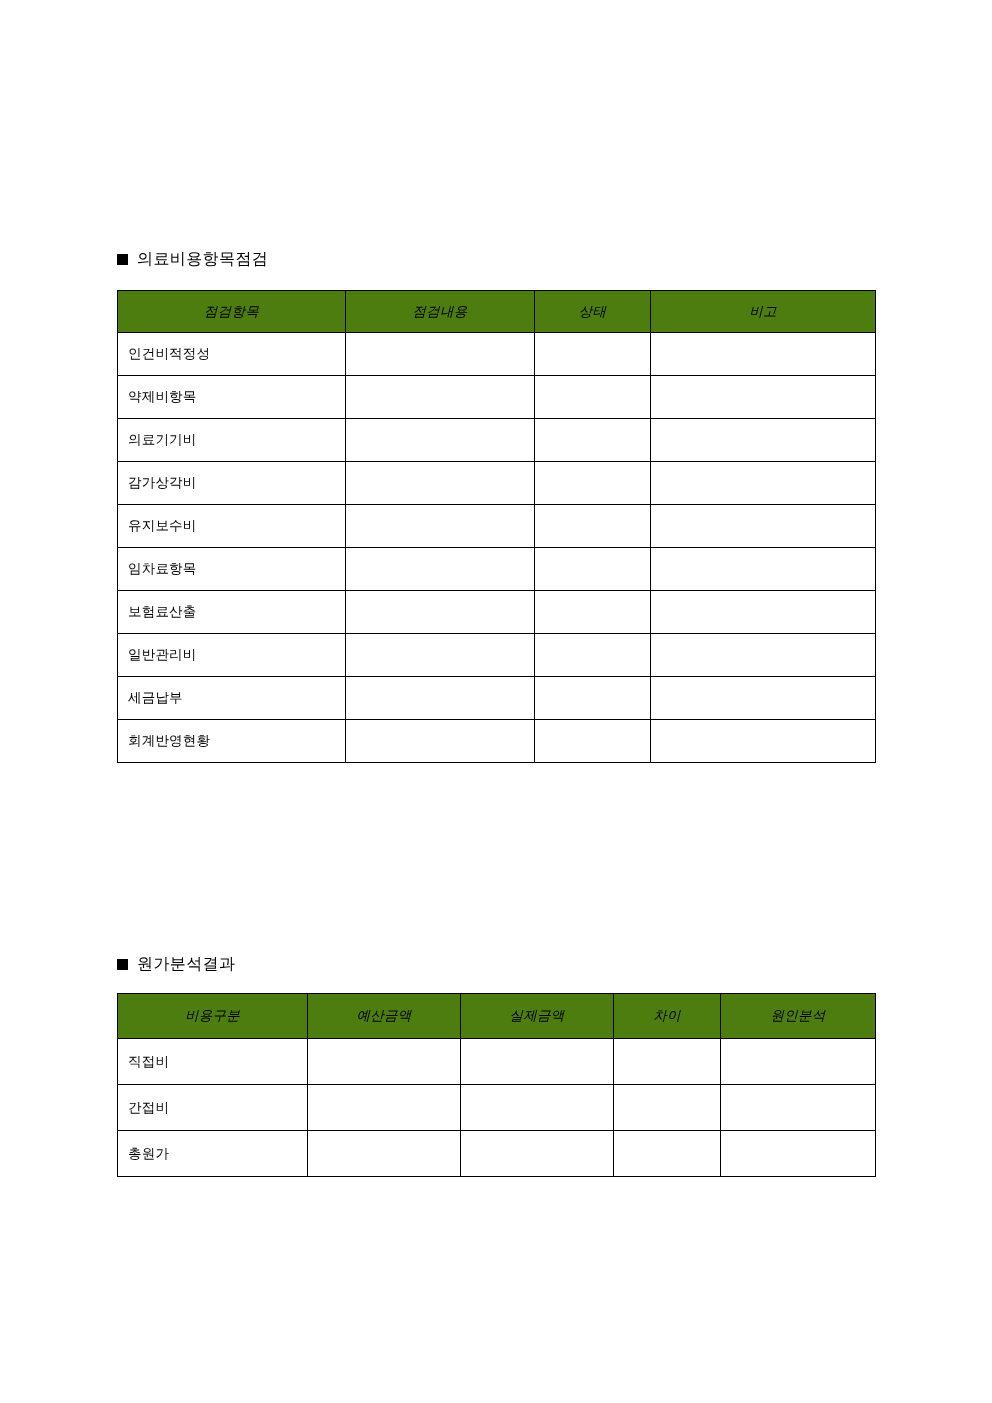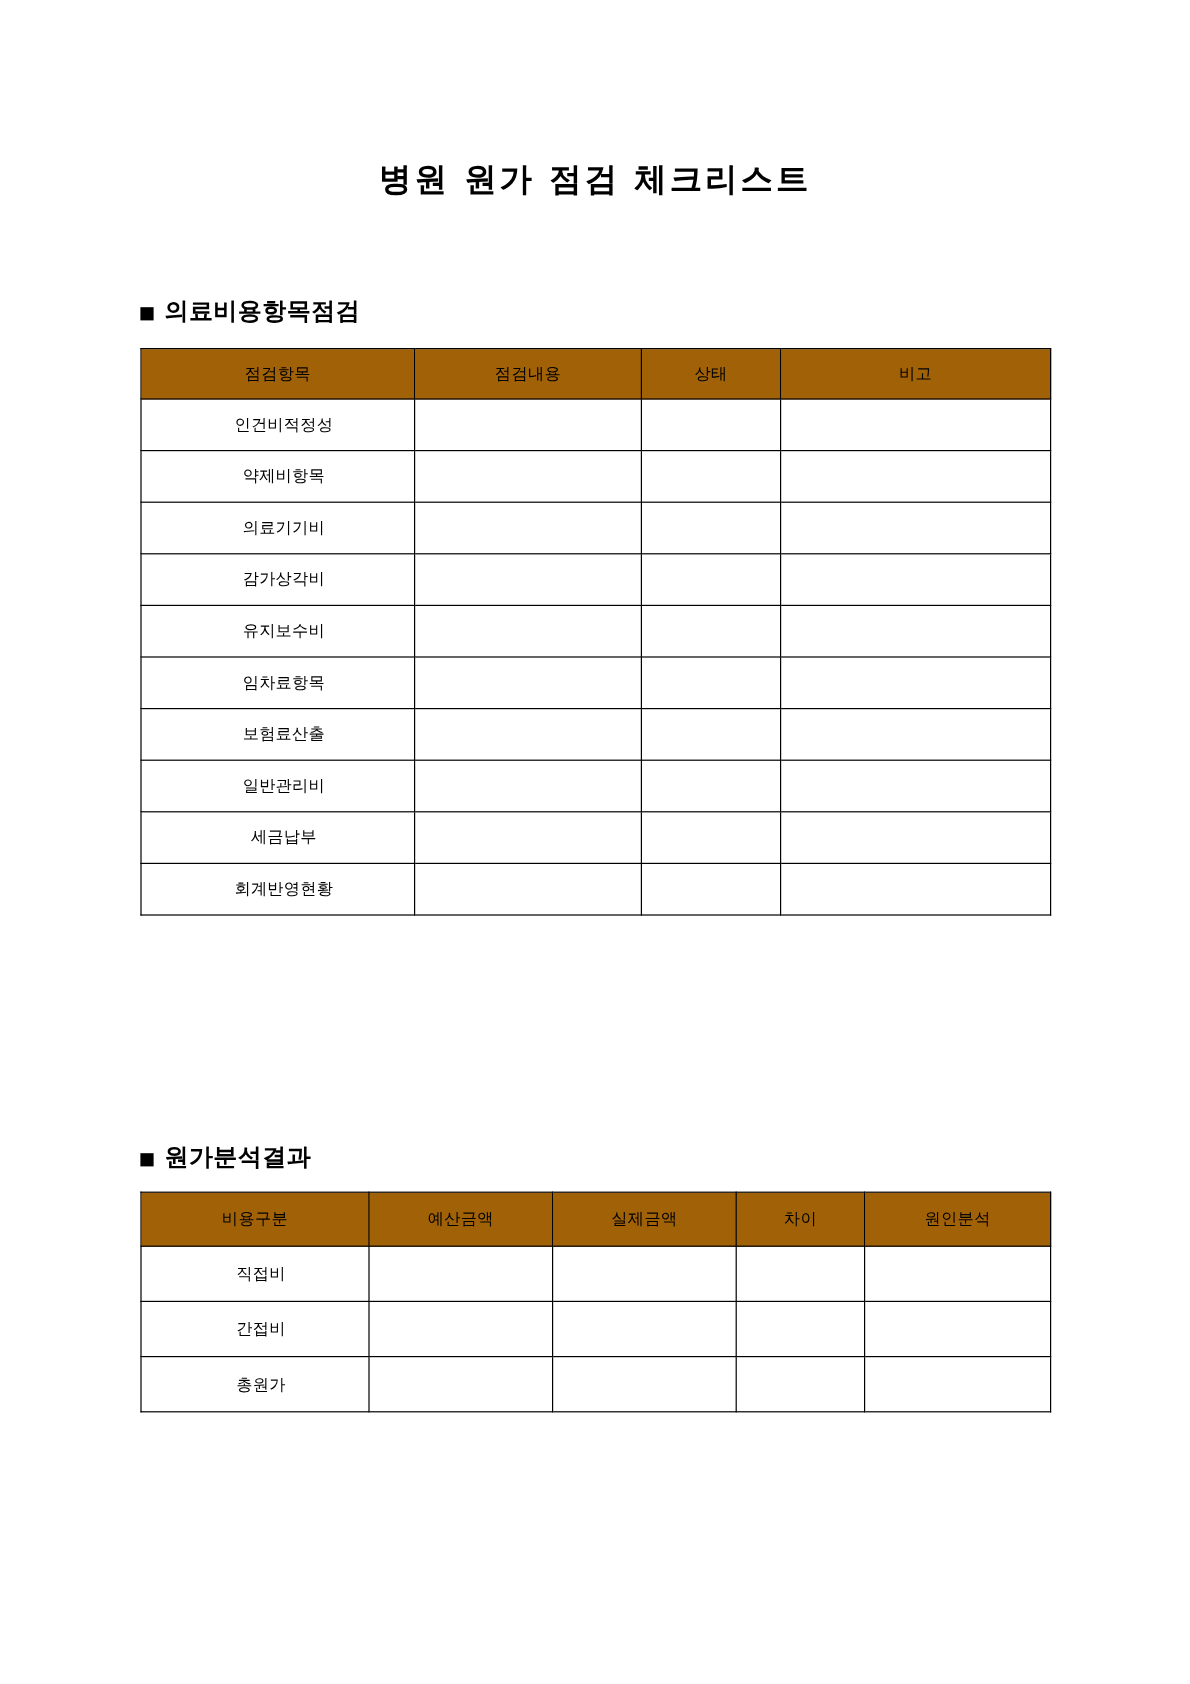--- a/index.html
+++ b/index.html
@@ -34,22 +34,22 @@
     font-size: 27px;
     font-weight: bold;
     letter-spacing: 2.5px;
     line-height: 36px;
     white-space: pre;
   }
 
   .section-head {
     position: absolute;
     left: 117px;
-    font-size: 20px;
-    font-weight: bold;
+    font-size: 16px;
+    font-weight: normal;
     letter-spacing: 0.4px;
     line-height: 20px;
     white-space: nowrap;
   }
   .section-head .bullet {
     display: inline-block;
     width: 11px;
     height: 11px;
     background: #000000;
     margin-right: 9px;
@@ -73,49 +73,49 @@
   table.grid th,
   table.grid td {
     border: 1px solid #000000;
     padding: 0;
     font-size: 13.5px;
     font-weight: normal;
     color: #000000;
     vertical-align: middle;
   }
   table.grid th {
-    background: #a16207;
+    background: #4d7c0f;
     text-align: center;
     height: 41px;
     letter-spacing: 0.3px;
+    font-style: italic;
   }
   table.grid td {
     background: #ffffff;
     height: 42px;
   }
   table.grid td.rowlabel {
-    text-align: center;
+    text-align: left;
     padding-left: 10px;
     letter-spacing: 0.2px;
   }
   table.grid td.blank {
     text-align: center;
   }
 
   #table-cost-items { top: 290px; }
   #table-cost-analysis { top: 993px; }
   #table-cost-analysis td { height: 45px; }
   #table-cost-analysis th { height: 44px; text-align: center; }
 </style>
 </head>
 <body>
 
 <div class="page">
 
-  <div class="doc-title">병원 원가 점검 체크리스트</div>
 
   <div class="section-head" id="section-1-head">
     <span class="bullet"></span><span class="sec-label">의료비용항목점검</span>
   </div>
 
   <table class="grid" id="table-cost-items">
     <colgroup>
       <col style="width:228px">
       <col style="width:189px">
       <col style="width:116px">

